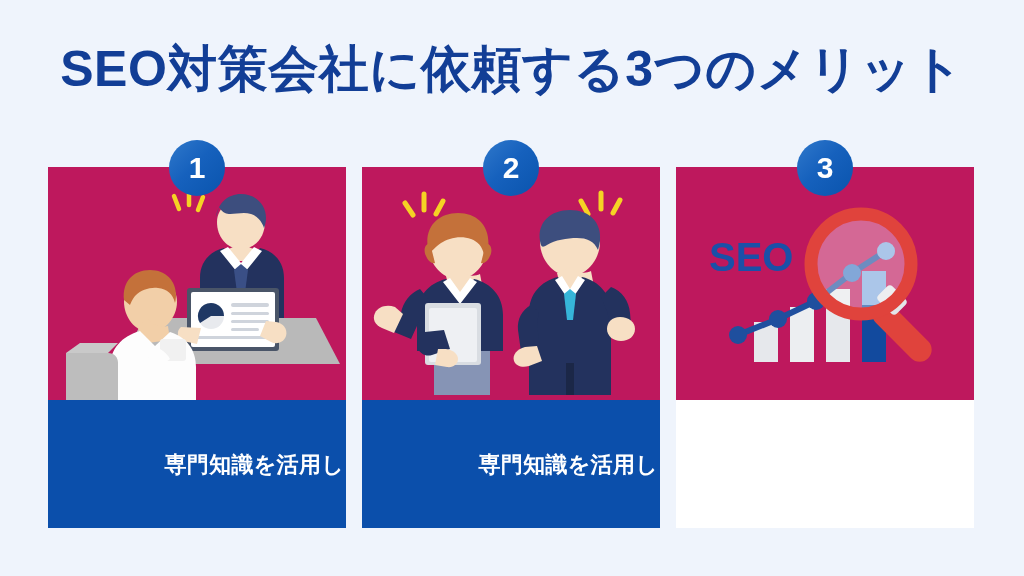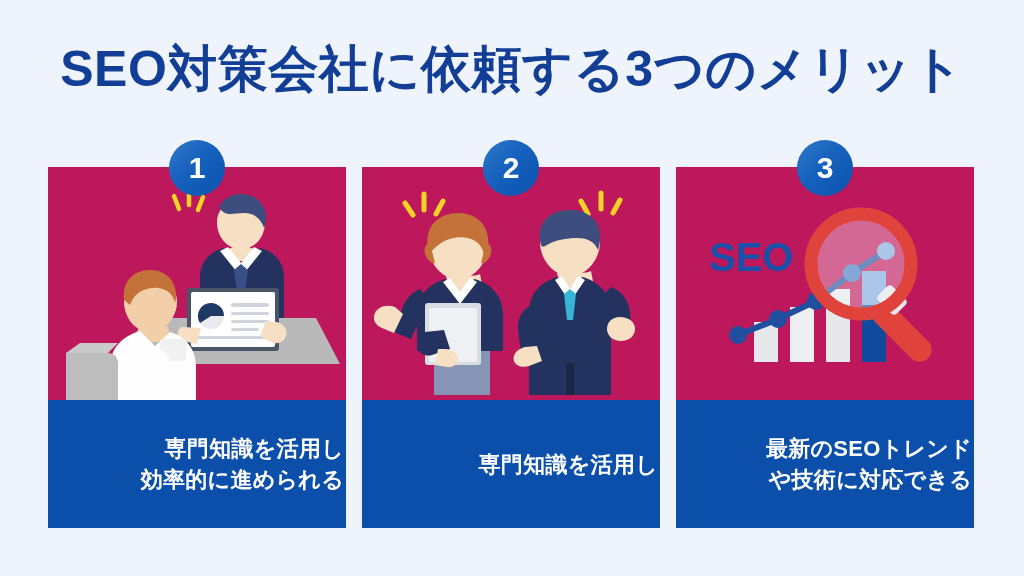--- a/index.html
+++ b/index.html
@@ -160,21 +160,20 @@
 
             <path d="M18 186h42c6 0 10 4 10 10v38H18v-48z" fill="#bdbdbd"></path>
             <path d="M18 186l14-10h38l-10 10H18z" fill="#c9c9c9"></path>
 
             <path d="M96 178c12 0 22 6 26 14l-8 6c-6-6-14-9-22-8l4-12z" fill="#fdfdfd"></path>
           </svg>
         </div>
       </div>
       <div class="card-caption">
         <span class="cap-line">専門知識を活用し</span>
-        <span class="cap-line">効率的に進められる</span>
       </div>
     </div>
 
     <div class="card">
       <div class="badge">2</div>
       <div class="card-figure">
         <div class="illus">
           <svg viewBox="0 0 298 233" xmlns="http://www.w3.org/2000/svg">
 
             <g stroke="#f5d324" stroke-width="5" stroke-linecap="round">
@@ -258,20 +257,16 @@
             <rect x="214" y="128" width="24" height="74" rx="12" transform="rotate(-45 226 165)" fill="#e0433c"></rect>
             <rect x="206" y="120" width="20" height="26" rx="4" transform="rotate(-45 216 133)" fill="#e3e5e8"></rect>
 
             <circle cx="185" cy="97" r="55" fill="#ffffff" fill-opacity="0.35"></circle>
             <circle cx="185" cy="97" r="50" fill="none" stroke="#e0433c" stroke-width="13"></circle>
 
             <text x="33" y="104" font-family="Liberation Sans, sans-serif" font-size="40" font-weight="700" fill="#1a50a8">SEO</text>
           </svg>
         </div>
       </div>
-      <div class="card-caption">
-        <span class="cap-line">最新のSEOトレンド</span>
-        <span class="cap-line">や技術に対応できる</span>
-      </div>
     </div>
 
   </div>
 </div>
 
 </body></html>

